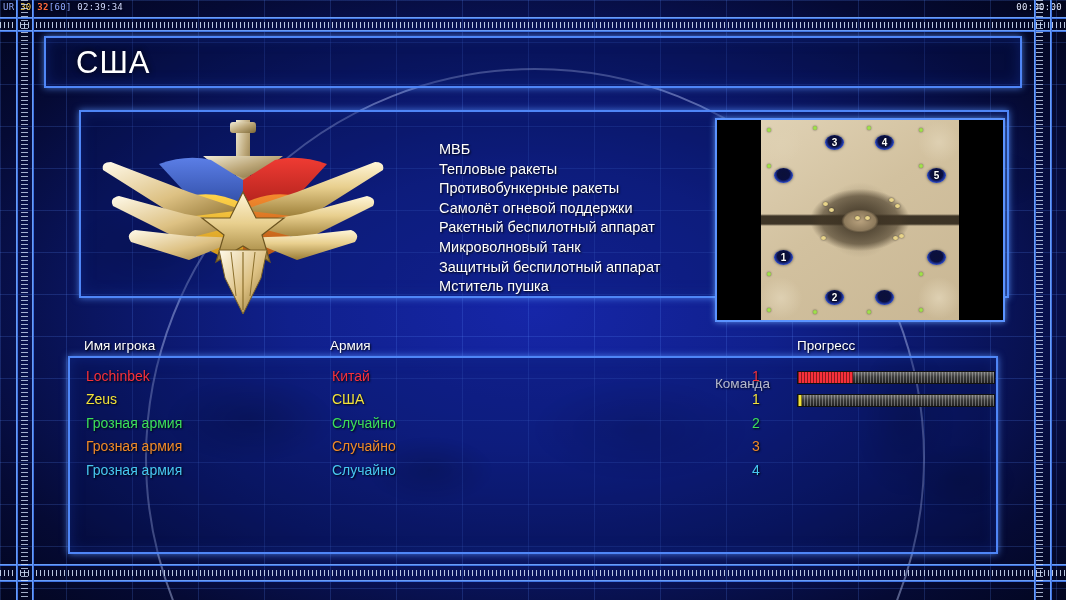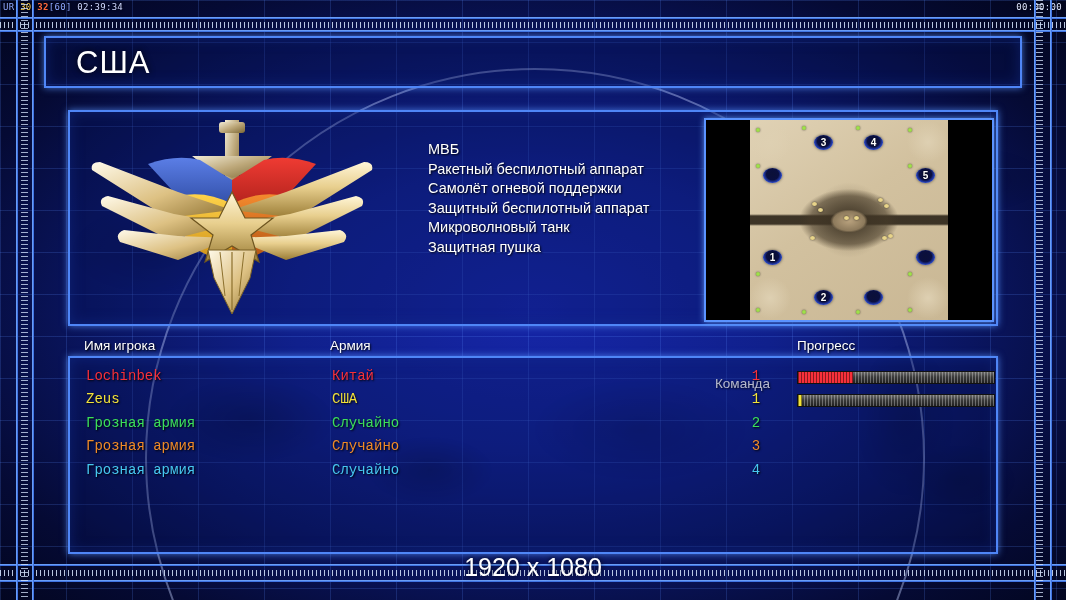--- a/index.html
+++ b/index.html
@@ -84,21 +84,21 @@
     border: 2px solid #4f86f7;
     box-shadow: 0 0 7px rgba(90,150,255,.75), inset 0 0 14px rgba(20,50,150,.5);
     background: rgba(8,20,90,.30);
   }
   #title-panel { left: 44px; top: 36px; width: 978px; height: 52px; }
   #title-text {
     position: absolute; left: 30px; top: 7px;
     font-size: 31px; color: #ffffff; letter-spacing: 1px;
     text-shadow: 0 0 6px rgba(0,0,0,.9);
   }
-  #info-panel { left: 68px; top: 110px; width: 930px; height: 216px; }
+  #info-panel { left: 79px; top: 110px; width: 930px; height: 188px; }
   #roster-panel { left: 68px; top: 356px; width: 930px; height: 198px; }
 
   
   #emblem-wrap { position: absolute; left: 12px; top: 6px; width: 300px; height: 200px; }
   
   #unit-list {
     position: absolute; left: 358px; top: 28px;
     font-size: 14.5px; color: #ffffff; line-height: 19.6px;
     text-shadow: 1px 1px 2px rgba(0,0,0,.95);
   }
@@ -146,21 +146,21 @@
     font-size: 13.5px; color: #ffffff; text-shadow: 1px 1px 2px #000;
   }
   #roster-head span { position: absolute; white-space: nowrap; }
   .col-name { left: 14px; }
   .col-army { left: 260px; text-align: center; }
   .col-team { left: 645px; margin-top: 38px; }
   .col-prog { left: 727px; }
 
   .prow {
     position: absolute; left: 0; width: 930px; height: 23px;
-    font-size: 14px; text-shadow: 1px 1px 2px rgba(0,0,0,.95); font-family: Liberation Mono, monospace;
+    font-size: 14px; text-shadow: 1px 1px 2px rgba(0,0,0,.95);
   }
   .prow .pname { position: absolute; left: 16px; top: 0; white-space: nowrap; }
   .prow .parmy { position: absolute; left: 262px; top: 0; white-space: nowrap; }
   .prow .pteam { position: absolute; left: 676px; top: 0; width: 20px; text-align: center; }
   .prow .pbar {
     position: absolute; left: 727px; top: 3px; width: 198px; height: 13px;
     background:
       repeating-linear-gradient(to right, rgba(255,255,255,.30) 0 1px, transparent 1px 3px),
       linear-gradient(to bottom, #6b6b6b 0%, #3a3a3a 45%, #202020 100%);
     border: 1px solid #111;
@@ -263,25 +263,27 @@
         <path d="M150 74 L163 100 L191 100 L169 117 L177 144 L150 128 L123 144 L131 117 L109 100 L137 100 Z" fill="url(#gold)" stroke="#6d5520" stroke-width="1.2"></path>
 
         <path d="M126 132 L174 132 L168 160 L150 196 L132 160 Z" fill="url(#goldL)" stroke="#7a6026" stroke-width="1"></path>
         <path d="M150 134 L150 192" stroke="#8b6f2c" stroke-width="1.2"></path>
         <path d="M138 134 L143 178 M162 134 L157 178" stroke="#8b6f2c" stroke-width="1"></path>
       </svg>
     </div>
 
     <div id="unit-list">
       <div>МВБ</div>
+      <div>Тепловые ракеты</div>
+      <div>Противобункерные ракеты</div>
+      <div>Самолёт огневой поддержки</div>
       <div>Ракетный беспилотный аппарат</div>
-      <div>Самолёт огневой поддержки</div>
+      <div>Микроволновый танк</div>
       <div>Защитный беспилотный аппарат</div>
-      <div>Микроволновый танк</div>
-      <div>Защитная пушка</div>
+      <div>Мститель пушка</div>
     </div>
 
     <div id="minimap-frame">
       <div id="minimap-img">
         <div class="supply" style="left:6px;  top:8px"></div>
         <div class="supply" style="left:52px; top:6px"></div>
         <div class="supply" style="left:106px;top:6px"></div>
         <div class="supply" style="left:158px;top:8px"></div>
         <div class="supply" style="left:6px;  top:44px"></div>
         <div class="supply" style="left:158px;top:44px"></div>
@@ -349,14 +351,13 @@
           <span class="pteam" style="color: rgb(240, 138, 40);">3</span>
         </div>
         <div class="prow" style="top: 103.6px;">
           <span class="pname" style="color: rgb(71, 200, 240);">Грозная армия</span>
           <span class="parmy" style="color: rgb(71, 200, 240);">Случайно</span>
           <span class="pteam" style="color: rgb(71, 200, 240);">4</span>
         </div>
       </div>
   </div>
 
-  <div id="res-text">1920 x 1080</div>
 </div>
 
 </body></html>

